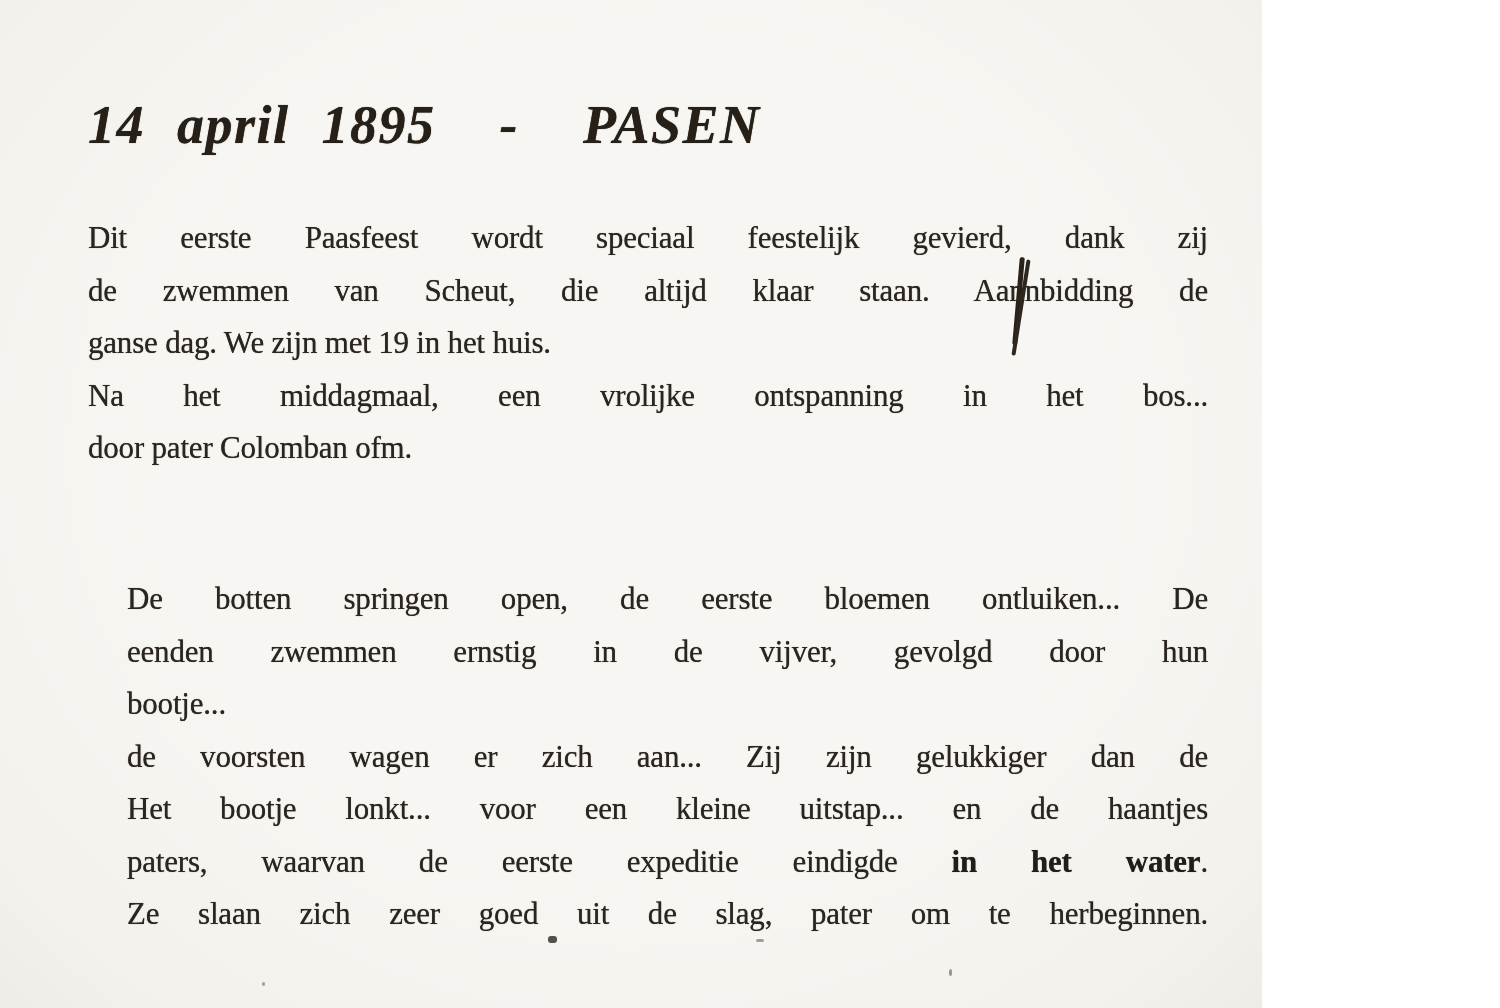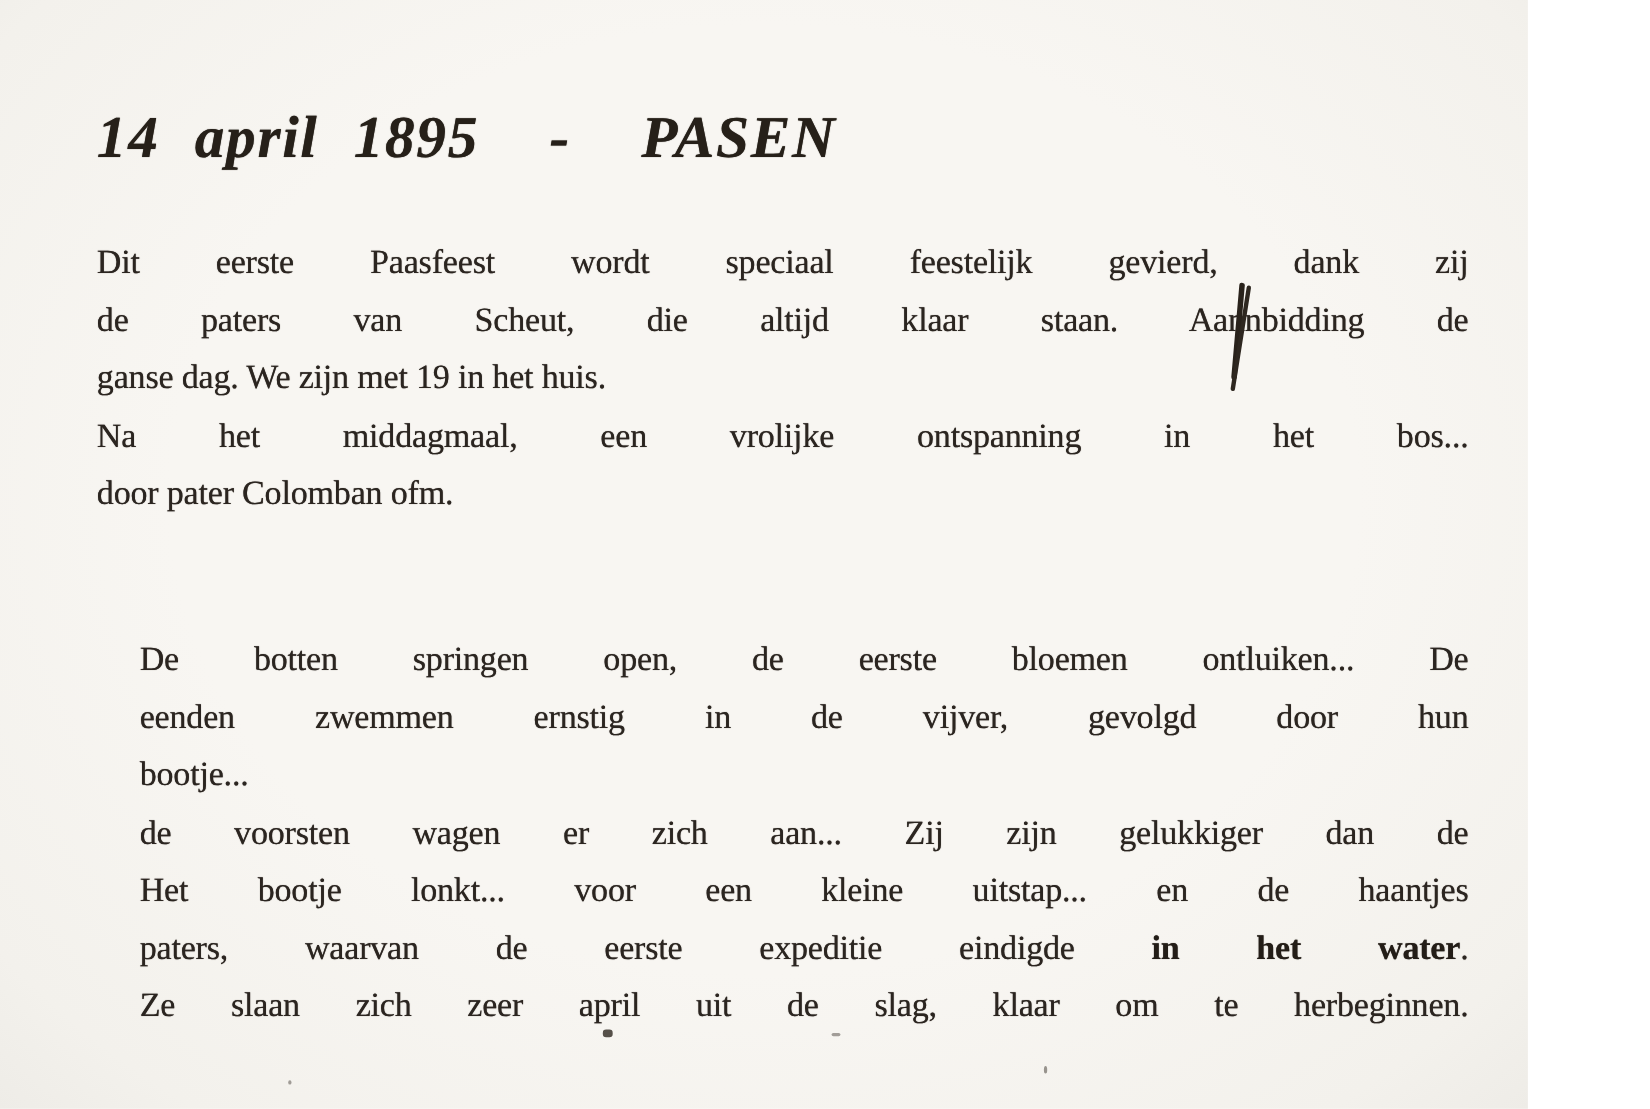--- a/index.html
+++ b/index.html
@@ -1,18 +1,18 @@
 <!DOCTYPE html>
 <html><head>
 <meta charset="utf-8">
 <style>
   html, body { margin:0; padding:0; }
   .page {
     position: relative;
-    width: 1389px;
+    width: 1262px;
     height: 1008px;
     overflow: hidden;
     background:
       radial-gradient(ellipse at 50% 45%, #f8f6f2 55%, #f3f1ec 88%, #eeece7 100%);
     font-family: "Liberation Serif", "DejaVu Serif", serif;
     color: #2b2520;
   }
   .doc-title {
     position: absolute;
     left: 88px;
@@ -67,34 +67,34 @@
 </style>
 </head>
 <body>
 
 <div class="page">
 
   <div class="doc-title">14 april 1895  -  PASEN</div>
 
   <div class="para para-1">
     <div class="line">Dit eerste Paasfeest wordt speciaal feestelijk gevierd, dank zij</div>
-    <div class="line"><span>de paters van Scheut, die altijd klaar staan. Aa</span><span class="struck">n</span><span>nbidding de</span></div>
+    <div class="line"><span>de zwemmen van Scheut, die altijd klaar staan. Aa</span><span class="struck">n</span><span>nbidding de</span></div>
     <div class="line short">ganse dag. We zijn met 19 in het huis.</div>
     <div class="line">Na het middagmaal, een vrolijke ontspanning in het bos...</div>
     <div class="line short">door pater Colomban ofm.</div>
   </div>
 
   <div class="para para-2">
     <div class="line">De botten springen open, de eerste bloemen ontluiken... De</div>
     <div class="line">eenden zwemmen ernstig in de vijver, gevolgd door hun</div>
     <div class="line short">bootje...</div>
     <div class="line">de voorsten wagen er zich aan... Zij zijn gelukkiger dan de</div>
     <div class="line">Het bootje lonkt... voor een kleine uitstap... en de haantjes</div>
     <div class="line"><span>paters, waarvan de eerste expeditie eindigde </span><span class="bold-run">in het water</span><span>.</span></div>
-    <div class="line">Ze slaan zich zeer april uit de slag, klaar om te herbeginnen.</div>
+    <div class="line">Ze slaan zich zeer goed uit de slag, pater om te herbeginnen.</div>
   </div>
 
   <div class="speck speck-1"></div>
   <div class="speck speck-2"></div>
   <div class="speck speck-3"></div>
   <div class="speck speck-4"></div>
 
 </div>
 
 </body></html>

